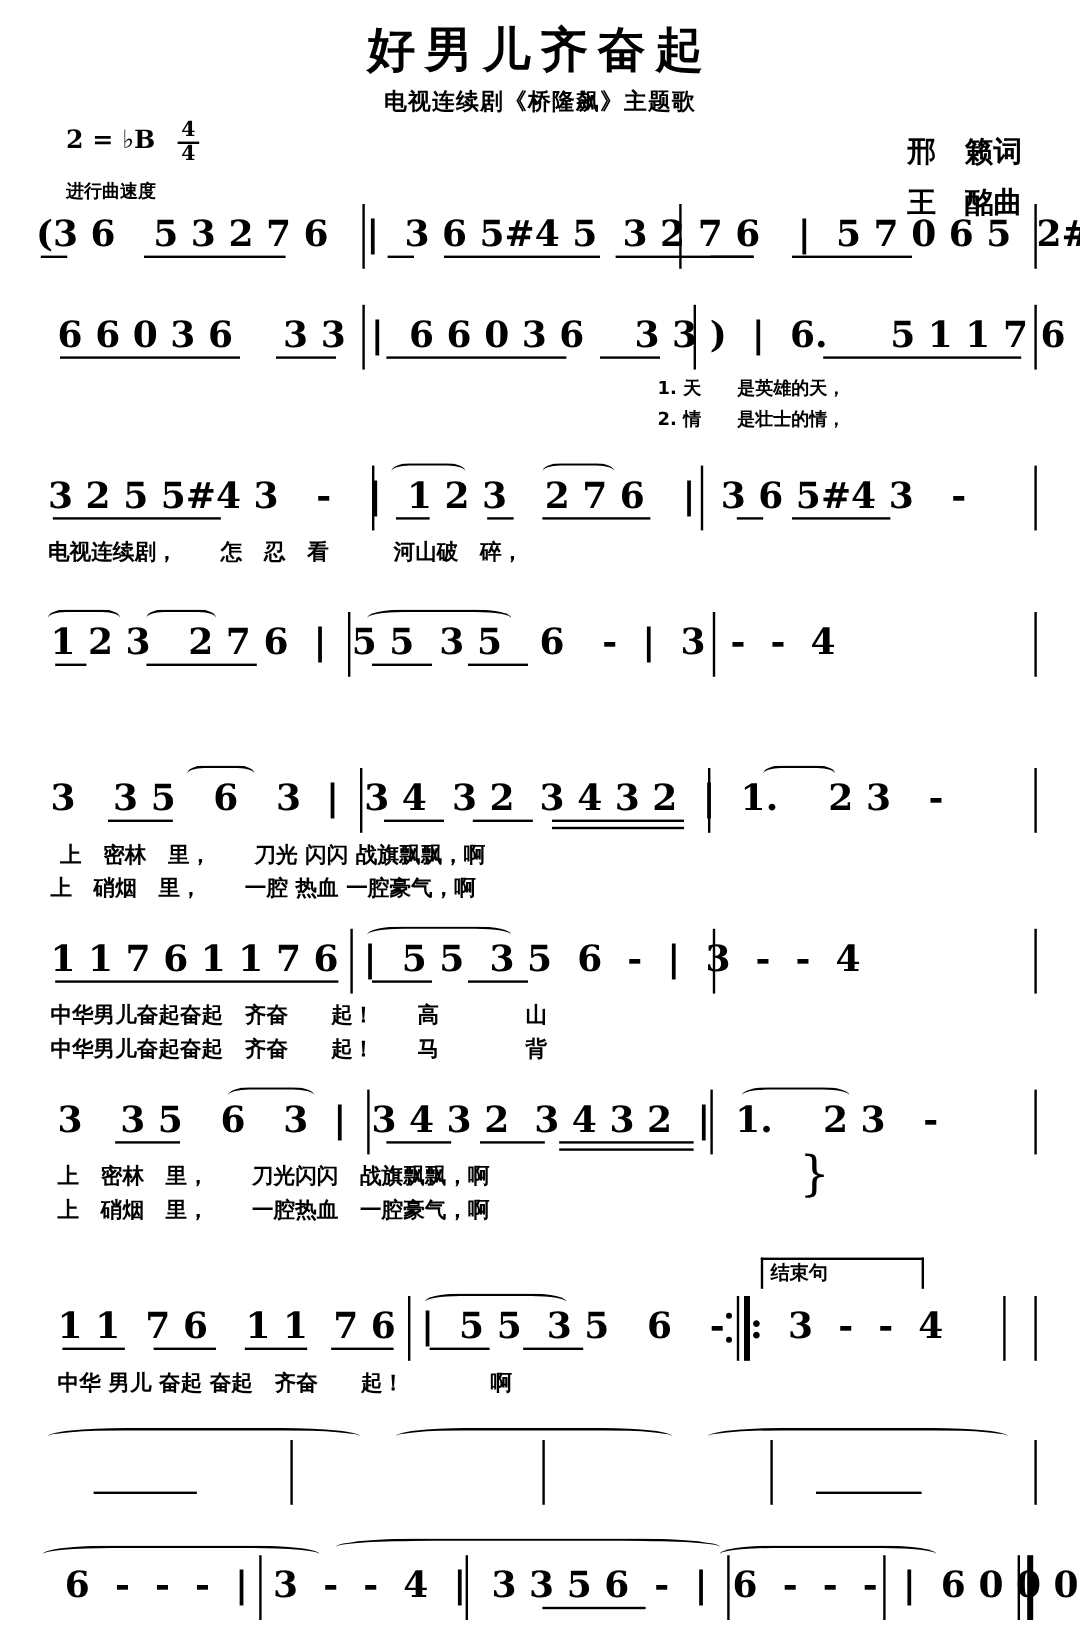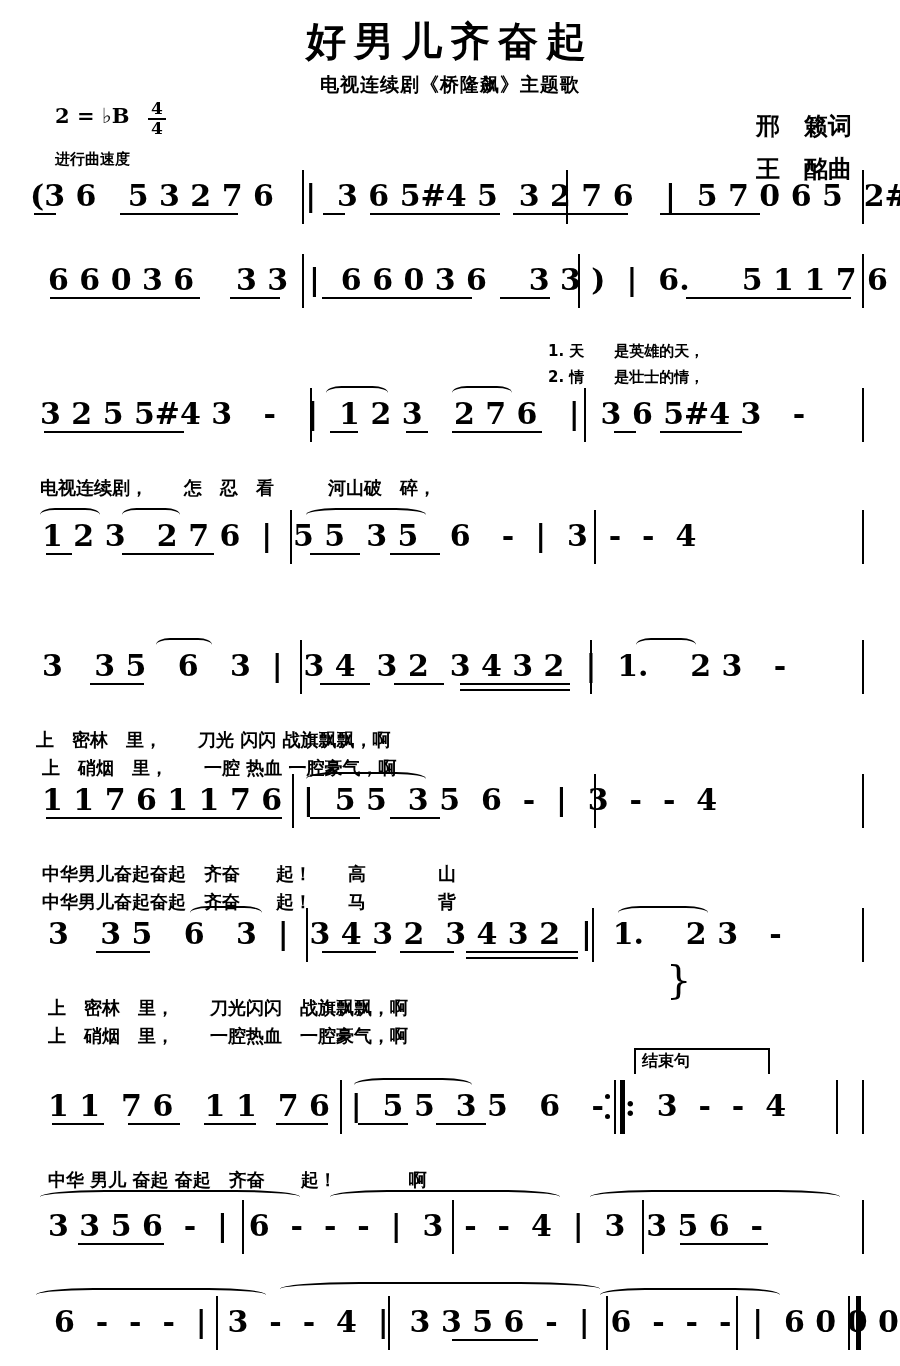--- a/index.html
+++ b/index.html
@@ -46,21 +46,21 @@
   
   .notes{
     position:absolute;
     font-family:"DejaVu Serif","Liberation Serif",serif;
     font-weight:bold;font-size:27px;white-space:pre;
     letter-spacing:0px;
   }
   .lyr{
     position:absolute;
     font-family:"DejaVu Sans","Liberation Sans",sans-serif;
-    font-weight:bold;font-size:18px;white-space:pre;margin-top:28px;
+    font-weight:bold;font-size:18px;white-space:pre;
   }
   .small{font-size:15px;}
 
   
   .beam{position:absolute;height:2px;background:#000;}
   .beam2{position:absolute;height:2px;background:#000;}
 
   
   .bar{position:absolute;width:2px;background:#000;}
   
@@ -160,21 +160,21 @@
   <div class="beam" style="top:683px;left:90px;width:54px;"></div>
   <div class="beam" style="top:683px;left:320px;width:50px;"></div>
   <div class="beam" style="top:683px;left:394px;width:50px;"></div>
   <div class="beam" style="top:683px;left:460px;width:110px;"></div>
   <div class="beam2" style="top:689px;left:460px;width:110px;"></div>
   <div class="slur" style="top:638px;left:156px;width:56px;"></div>
   <div class="slur" style="top:638px;left:636px;width:60px;"></div>
   <div class="bar" style="top:640px;left:300px;height:54px;"></div>
   <div class="bar" style="top:640px;left:590px;height:54px;"></div>
   <div class="bar" style="top:640px;left:862px;height:54px;"></div>
-  <div class="lyr" style="top:700px;left:36px;text-align:center;">上　密林　里，　　刀光 闪闪 战旗飘飘，啊</div>
+  <div class="lyr" style="top:700px;left:50px;text-align:center;">上　密林　里，　　刀光 闪闪 战旗飘飘，啊</div>
   <div class="lyr" style="top:728px;left:42px;">上　硝烟　里，　　一腔 热血 一腔豪气，啊</div>
 
   <div class="notes" style="top:782px;left:42px;font-size:30px;">1 1 7 6 1 1 7 6  |  5 5  3 5  6  -  |  3  -  -  4</div>
   <div class="beam" style="top:817px;left:46px;width:236px;"></div>
   <div class="beam" style="top:817px;left:310px;width:50px;"></div>
   <div class="beam" style="top:817px;left:390px;width:50px;"></div>
   <div class="slur" style="top:772px;left:306px;width:120px;"></div>
   <div class="bar" style="top:774px;left:292px;height:54px;"></div>
   <div class="bar" style="top:774px;left:594px;height:54px;"></div>
   <div class="bar" style="top:774px;left:862px;height:54px;"></div>
@@ -211,21 +211,20 @@
   <div class="bar" style="top:1080px;left:340px;height:54px;"></div>
 
   <div class="bar" style="top:1080px;left:614px;height:54px;"></div>
   <div class="thick" style="top:1080px;left:620px;height:54px;"></div>
   <div class="dot" style="top:1094px;left:605px;"></div>
   <div class="dot" style="top:1114px;left:605px;"></div>
   <div class="bar" style="top:1080px;left:836px;height:54px;"></div>
   <div class="bar" style="top:1080px;left:862px;height:54px;"></div>
   <div class="lyr" style="top:1140px;left:48px;">中华 男儿 奋起 奋起　齐奋　　起！　　　　啊</div>
 
-  <div class="notes" style="top:1208px;left:48px;font-size:30px;">3 3 5 6  -  |  6  -  -  -  |  3  -  -  4  |  3  3 5 6  -</div>
   <div class="beam" style="top:1243px;left:78px;width:86px;"></div>
   <div class="beam" style="top:1243px;left:680px;width:88px;"></div>
   <div class="slur" style="top:1190px;left:40px;width:260px;"></div>
   <div class="slur" style="top:1190px;left:330px;width:230px;"></div>
   <div class="slur" style="top:1190px;left:590px;width:250px;"></div>
   <div class="bar" style="top:1200px;left:242px;height:54px;"></div>
   <div class="bar" style="top:1200px;left:452px;height:54px;"></div>
   <div class="bar" style="top:1200px;left:642px;height:54px;"></div>
   <div class="bar" style="top:1200px;left:862px;height:54px;"></div>
 

